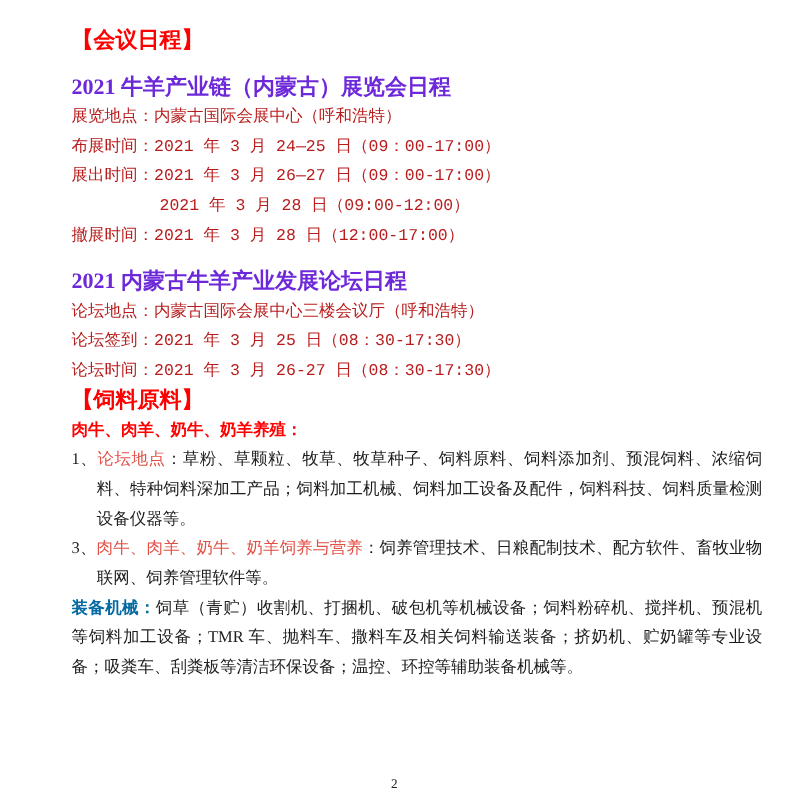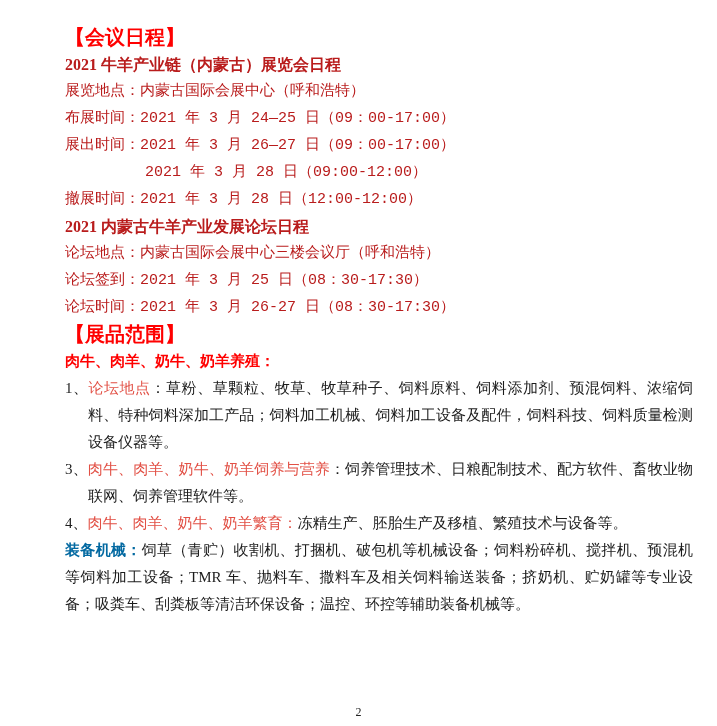--- a/index.html
+++ b/index.html
@@ -9,21 +9,21 @@
     background:#ffffff;
     font-family:"Liberation Serif","DejaVu Serif",serif;
     overflow:hidden;
   }
   .content{
     position:absolute;left:65px;top:24px;width:628px;
     color:#1c1c1c;font-size:15px;line-height:27px;
   }
   p{margin:0;padding:0;}
   .h-red{color:#ff0000;font-weight:bold;font-size:20px;}
-  .doc-title{color:#b91c1c;font-weight:bold;font-size:16px;}
+  .doc-title{color:#6d28d9;font-weight:bold;font-size:20px;margin-top:15px;}
   .info{color:#b91c1c;font-family:Liberation Mono, monospace;}
   .info.indent{padding-left:80px;}
   .subhead{color:#ff0000;font-weight:bold;}
   .item{padding-left:23px;text-indent:-23px;text-align:justify;}
   .term{color:#e25045;}
   .equip{text-align:justify;}
   .lead{color:#0369a1;font-weight:bold;}
   .footer{
     position:absolute;left:0;bottom:6px;width:717px;
     text-align:center;font-size:12px;color:#222;
@@ -37,37 +37,36 @@
   <div class="content">
 
     <p class="h-red">【会议日程】</p>
 
     <p class="doc-title">2021 牛羊产业链（内蒙古）展览会日程</p>
 
     <p class="info">展览地点：内蒙古国际会展中心（呼和浩特）</p>
     <p class="info">布展时间：2021 年 3 月 24—25 日（09：00-17:00）</p>
     <p class="info">展出时间：2021 年 3 月 26—27 日（09：00-17:00）</p>
     <p class="info indent">2021 年 3 月 28 日（09:00-12:00）</p>
-    <p class="info">撤展时间：2021 年 3 月 28 日（12:00-12:00）</p>
+    <p class="info">撤展时间：2021 年 3 月 28 日（12:00-17:00）</p>
 
     <p class="doc-title">2021 内蒙古牛羊产业发展论坛日程</p>
 
     <p class="info">论坛地点：内蒙古国际会展中心三楼会议厅（呼和浩特）</p>
     <p class="info">论坛签到：2021 年 3 月 25 日（08：30-17:30）</p>
     <p class="info">论坛时间：2021 年 3 月 26-27 日（08：30-17:30）</p>
 
-    <p class="h-red">【展品范围】</p>
+    <p class="h-red">【饲料原料】</p>
 
     <p class="subhead">肉牛、肉羊、奶牛、奶羊养殖：</p>
 
     <p class="item"><span>1、</span><span class="term">论坛地点</span><span>：草粉、草颗粒、牧草、牧草种子、饲料原料、饲料添加剂、预混饲料、浓缩饲料、特种饲料深加工产品；饲料加工机械、饲料加工设备及配件，饲料科技、饲料质量检测设备仪器等。</span></p>
 
 
     <p class="item"><span>3、</span><span class="term">肉牛、肉羊、奶牛、奶羊饲养与营养</span><span>：饲养管理技术、日粮配制技术、配方软件、畜牧业物联网、饲养管理软件等。</span></p>
 
-    <p class="item"><span>4、</span><span class="term">肉牛、肉羊、奶牛、奶羊繁育：</span><span>冻精生产、胚胎生产及移植、繁殖技术与设备等。</span></p>
 
     <p class="equip"><span class="lead">装备机械：</span><span>饲草（青贮）收割机、打捆机、破包机等机械设备；饲料粉碎机、搅拌机、预混机等饲料加工设备；TMR 车、抛料车、撒料车及相关饲料输送装备；挤奶机、贮奶罐等专业设备；吸粪车、刮粪板等清洁环保设备；温控、环控等辅助装备机械等。</span></p>
 
   </div>
 
   <div class="footer">2</div>
 </div>
 
 </body></html>

